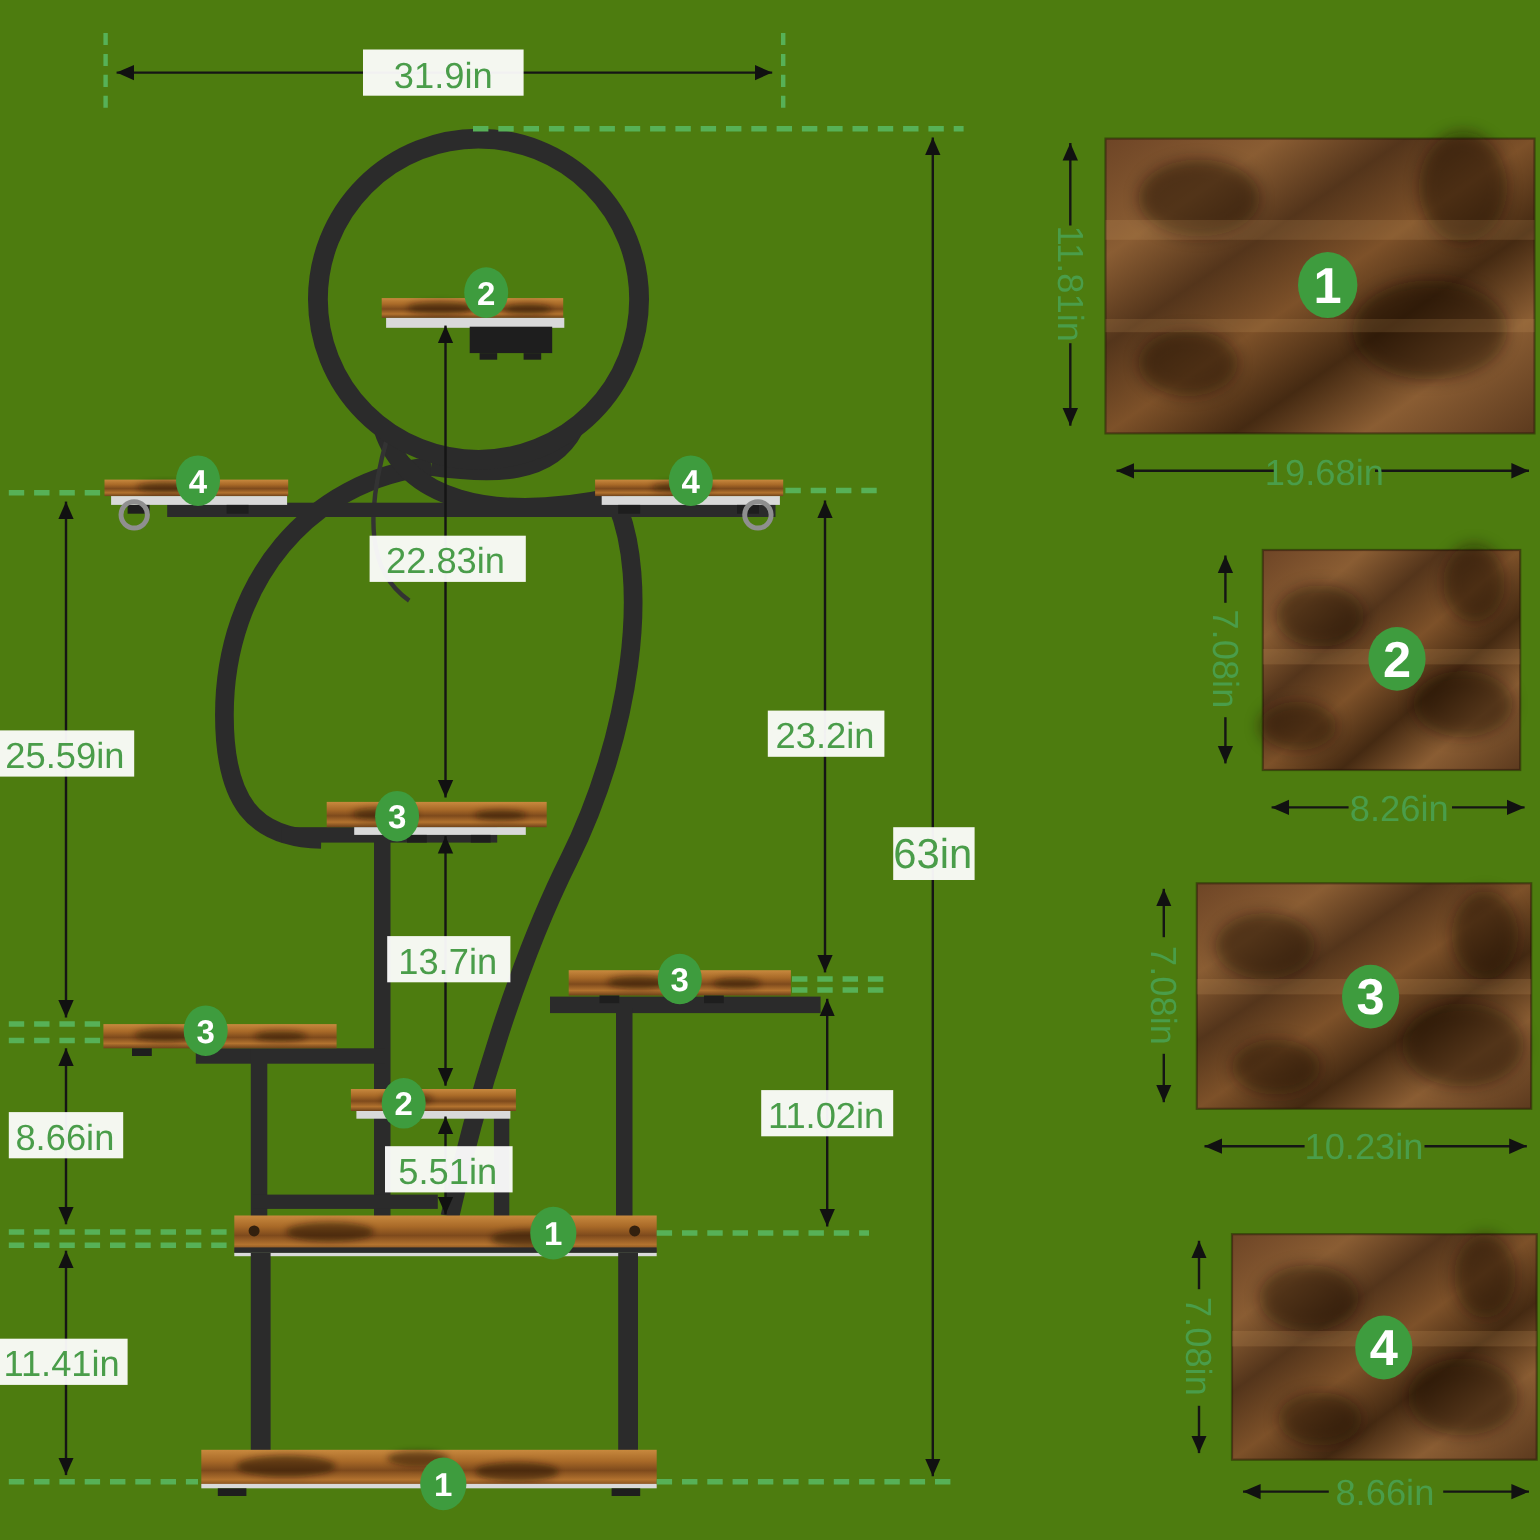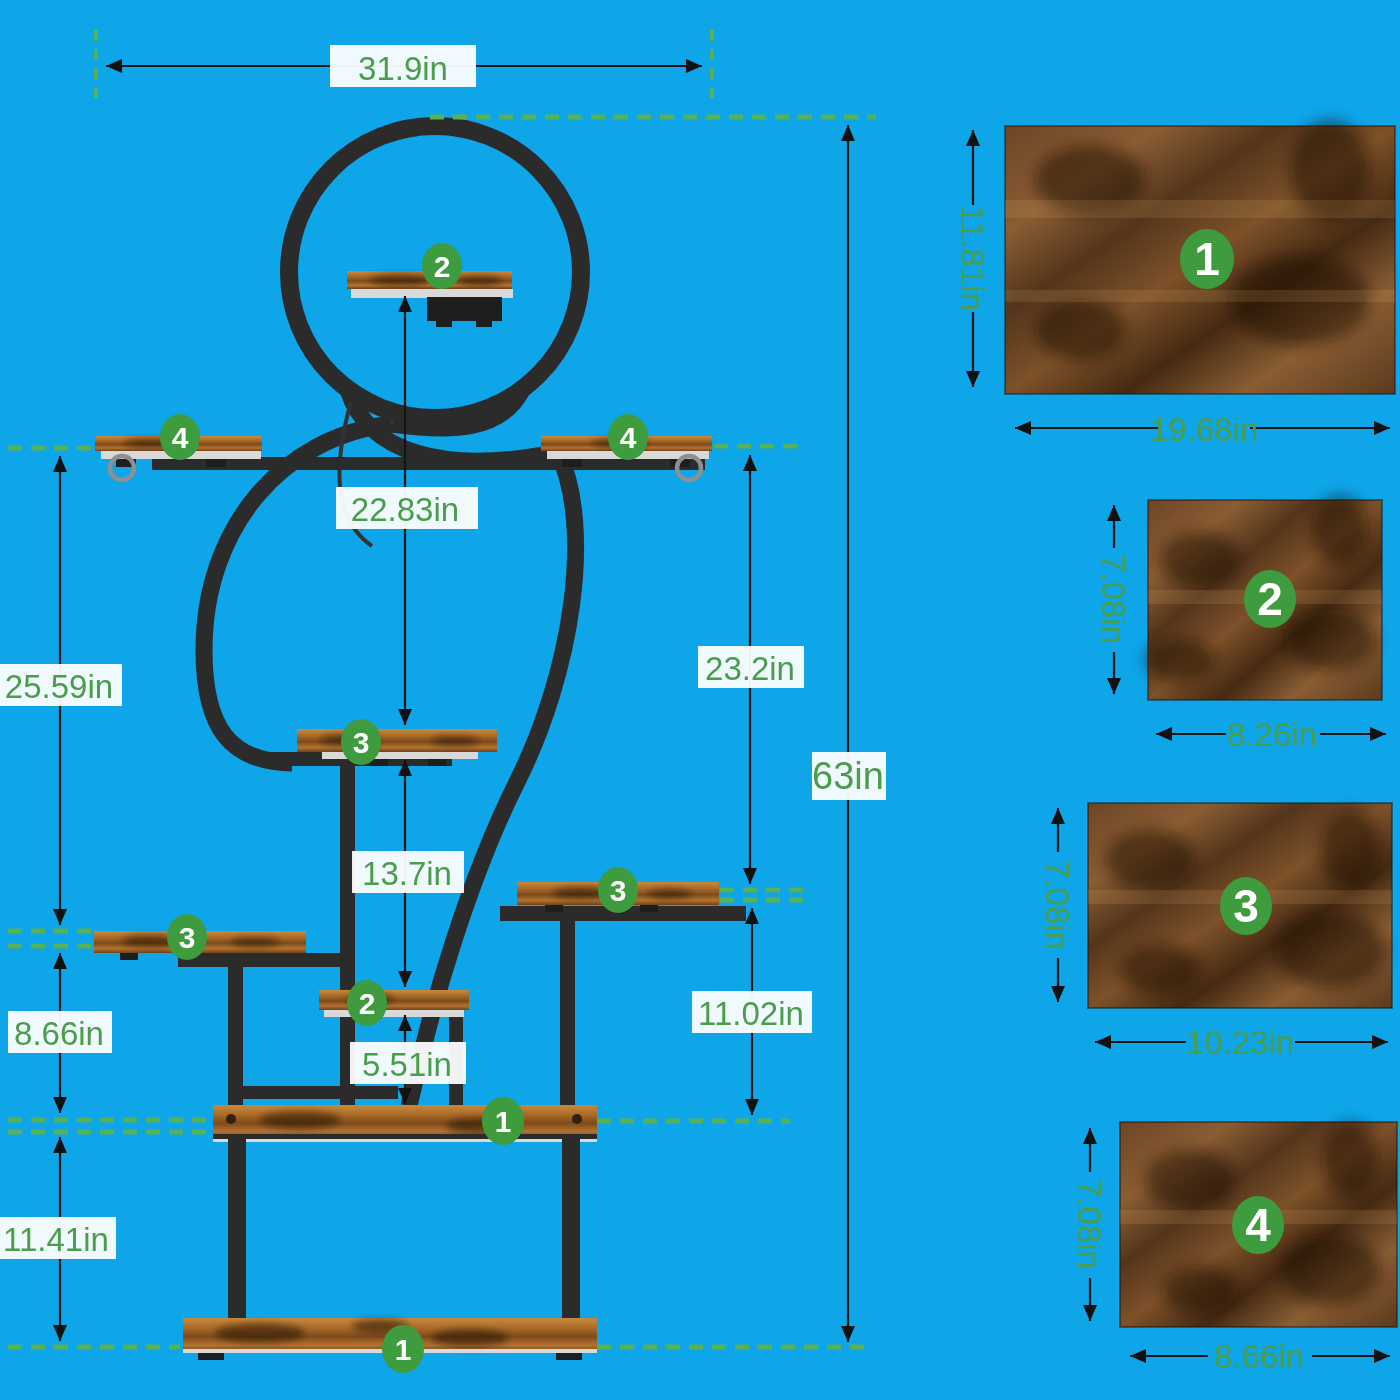--- a/index.html
+++ b/index.html
@@ -1,16 +1,16 @@
 <!DOCTYPE html>
 <html style="--accent-green: #4a9d4a; --badge-green: #3e9c3e; --dash-green: #57b157; --frame-black: #2b2b2b; --wood-brown: #8a5527; --lip-silver: #d9d9d9;"><head>
 <meta charset="utf-8">
 <style>
   html,body{margin:0;padding:0;background:#ffffff;}
-  .stage{position:relative;width:1400px;height:1400px;background:#0ea5e9;overflow:hidden;
+  .stage{position:relative;width:1400px;height:1400px;background:#4d7c0f;overflow:hidden;
          font-family:"Liberation Sans",sans-serif;}
   svg{display:block;width:1400px;height:1400px;}
   .dimline{stroke:#151515;stroke-width:2.2;fill:none;}
   .gdash{stroke:var(--dash-green,#57b157);stroke-width:5;fill:none;stroke-dasharray:14 9;}
   .gdash-thin{stroke:var(--dash-green,#57b157);stroke-width:4;fill:none;stroke-dasharray:11 8;}
   .glabel{fill:var(--accent-green,#4a9d4a);font-family:"Liberation Sans",sans-serif;
           font-size:33px;font-weight:400;}
   .glabel-big{font-size:38px;}
   .labelbg{fill:#ffffff;opacity:0.94;}
   .badge-bg{fill:var(--badge-green,#3e9c3e);}

